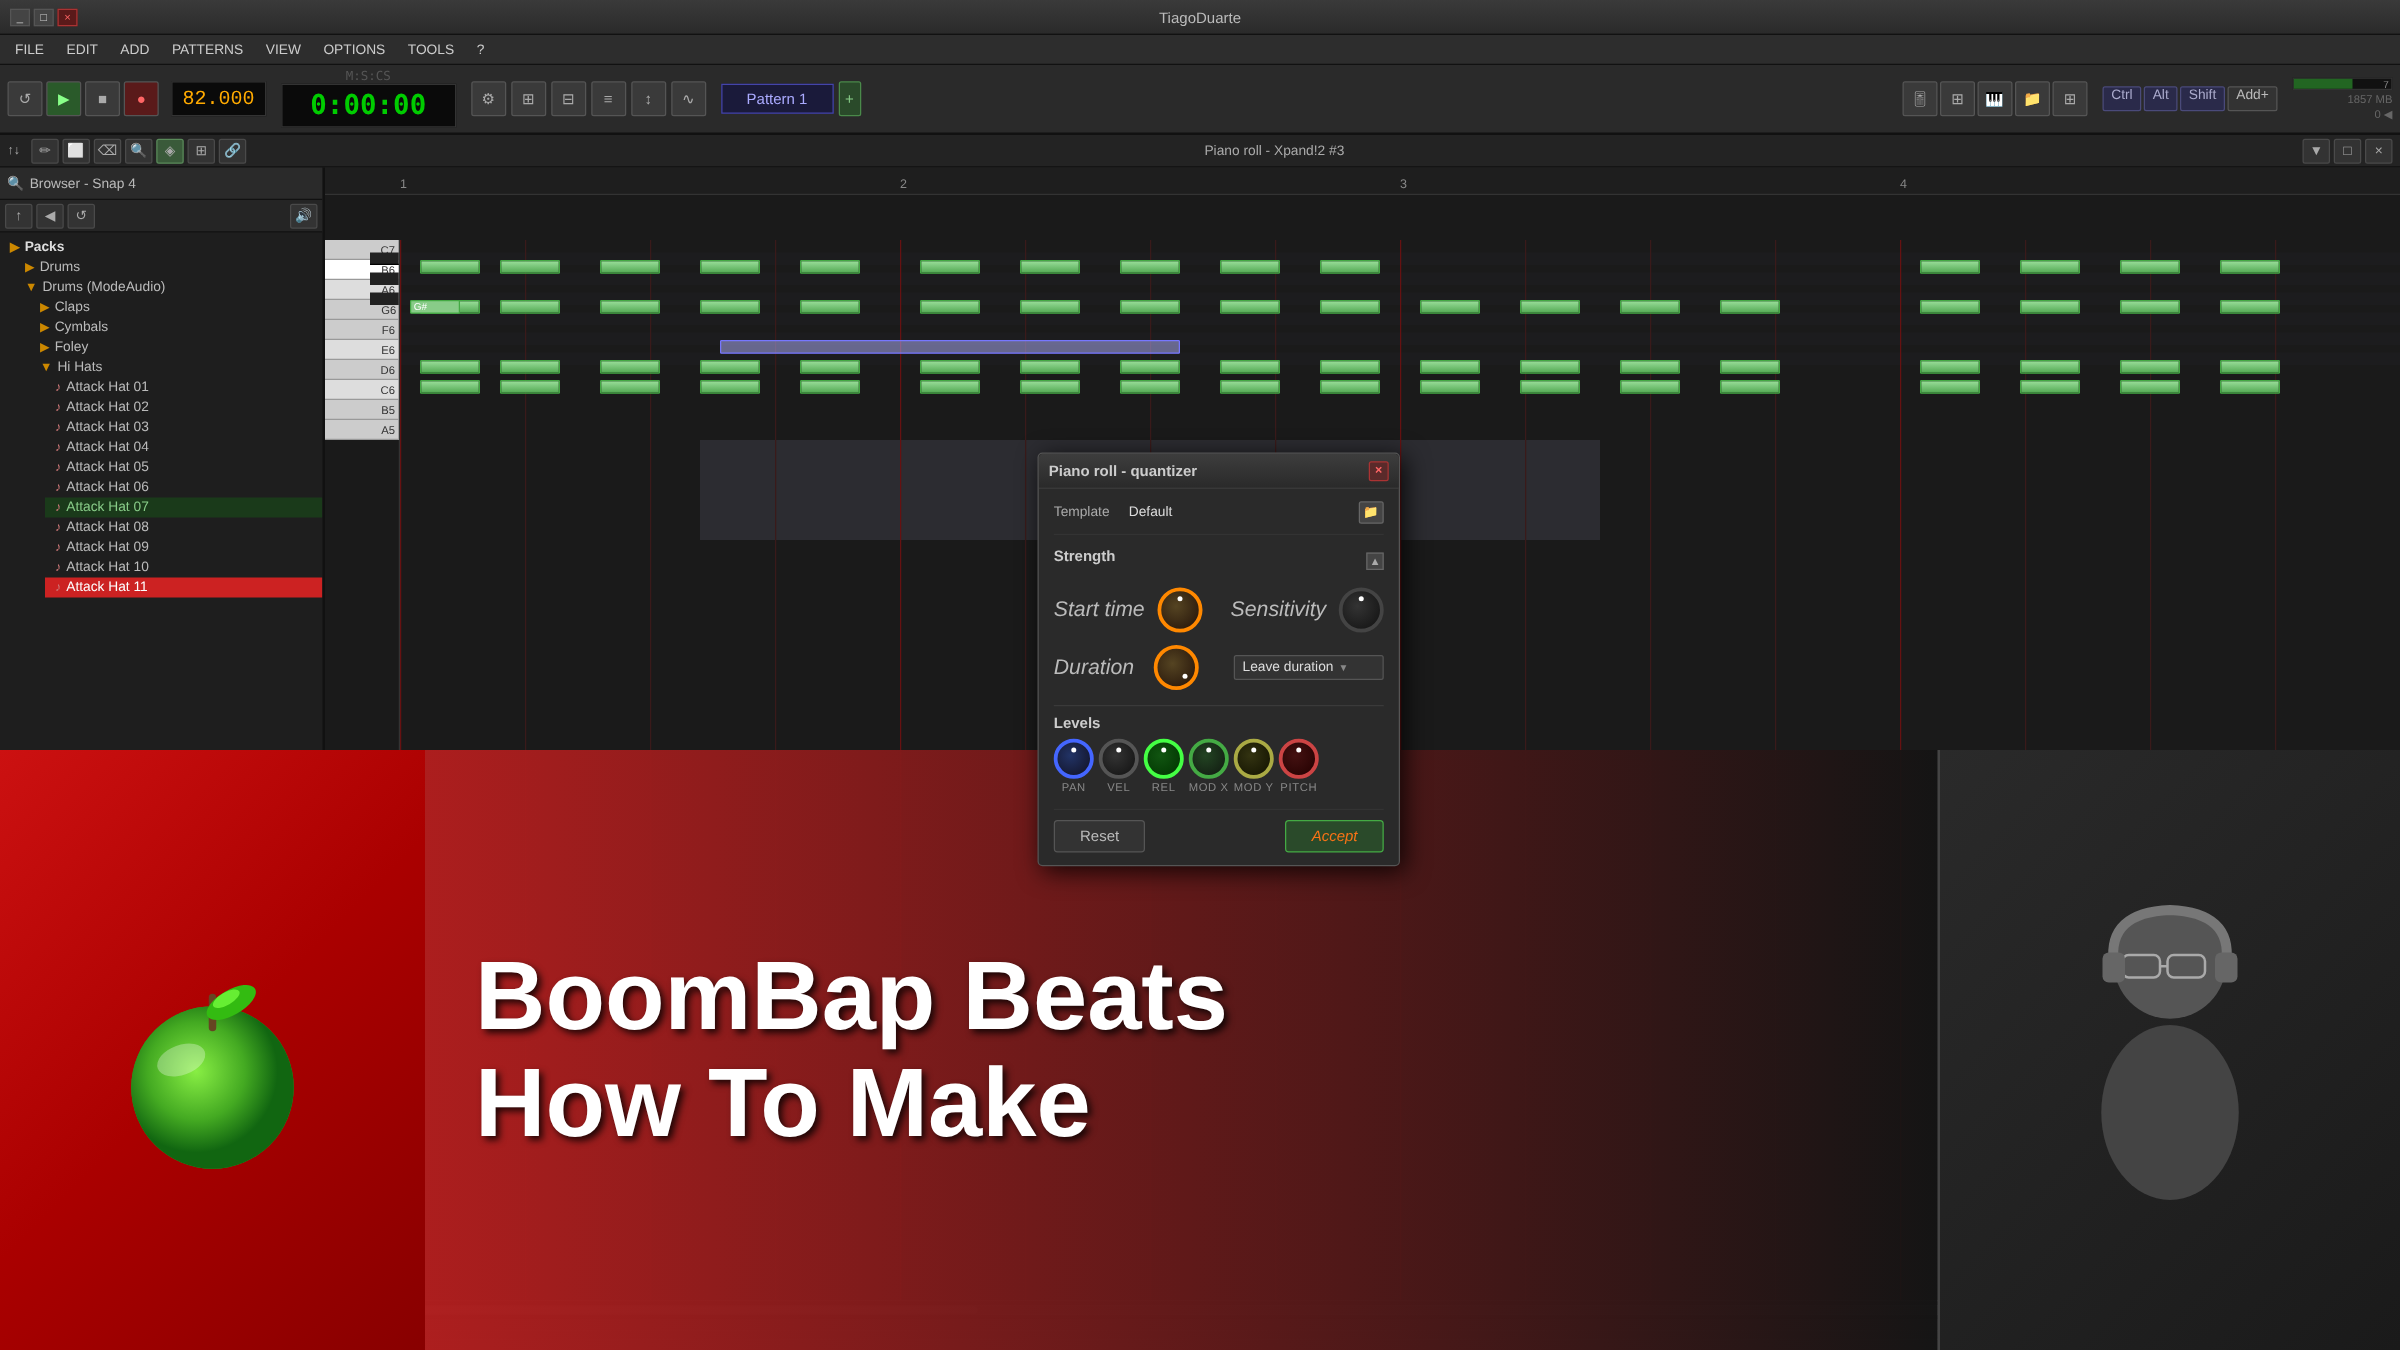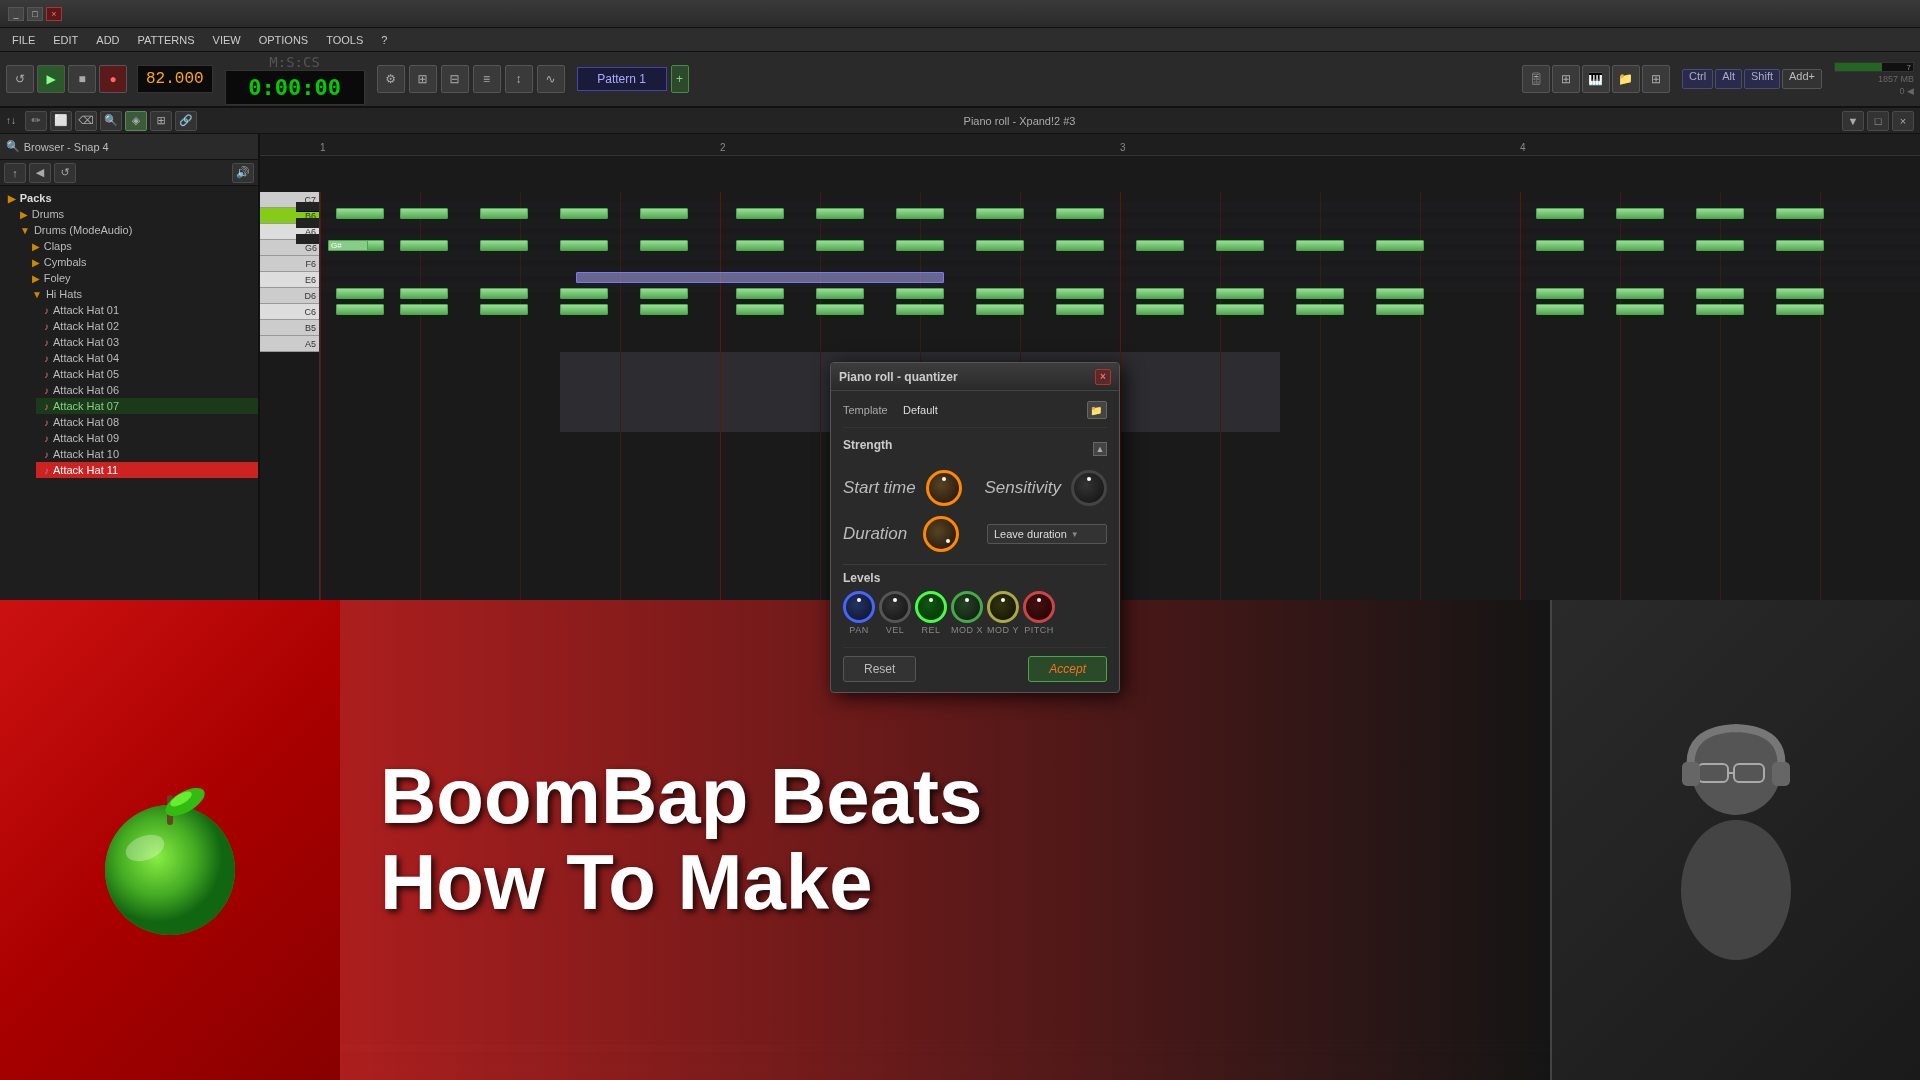--- a/index.html
+++ b/index.html
@@ -508,20 +508,21 @@
   </style>
 </head>
 <body>
 
 <div id="title-bar">
   <div style="display:flex;gap:3px;align-items:center;">
     <div class="win-btn">_</div>
     <div class="win-btn">□</div>
     <div class="win-btn" style="background:#5a1a1a;border-color:#aa3333;color:#ff6666;">×</div>
   </div>
+  <div class="title-text">TiagoDuarte</div>
   <div style="width:54px;"></div>
 </div>
 
 <div id="menu-bar">
   <div class="menu-item">FILE</div>
   <div class="menu-item">EDIT</div>
   <div class="menu-item">ADD</div>
   <div class="menu-item">PATTERNS</div>
   <div class="menu-item">VIEW</div>
   <div class="menu-item">OPTIONS</div>
@@ -534,21 +535,21 @@
   <div style="display:flex;gap:3px;align-items:center;margin-right:6px;">
     <div class="toolbar-btn">↺</div>
     <div class="toolbar-btn active" style="background:#2a5a2a;color:#88ff88;">▶</div>
     <div class="toolbar-btn">■</div>
     <div class="toolbar-btn" style="background:#5a1a1a;color:#ff6666;">●</div>
   </div>
 
   <div class="bpm-display">82.000</div>
 
   <div style="display:flex;flex-direction:column;align-items:center;margin:0 8px;">
-    <div style="font-size:14px;color:#555;font-family:monospace;">M:S:CS</div>
+    <div style="font-size:10px;color:#555;font-family:monospace;">M:S:CS</div>
     <div class="transport-display">0:00:00</div>
   </div>
 
   <div class="toolbar-btn">⚙</div>
   <div class="toolbar-btn">⊞</div>
   <div class="toolbar-btn">⊟</div>
   <div class="toolbar-btn">≡</div>
   <div class="toolbar-btn">↕</div>
   <div class="toolbar-btn">∿</div>
 
@@ -704,21 +705,21 @@
       </div>
     </div>
 
     <div id="piano-roll-content">
 
       <div id="piano-keys">
         <div style="position:relative;width:100%;height:100%;">
 
           <div style="position:absolute;top:0;left:0;right:0;height:16px;background:#ccc;border-bottom:1px solid #999;font-size:9px;color:#333;display:flex;align-items:center;justify-content:flex-end;padding-right:3px;">C7</div>
           <div style="position:absolute;top:10px;left:36px;right:0;height:10px;background:#222;z-index:2;border-bottom:1px solid #000;"></div>
-          <div style="position:absolute;top:16px;left:0;right:0;height:16px;background:#84cc16;border-bottom:1px solid #999;font-size:9px;color:#333;display:flex;align-items:center;justify-content:flex-end;padding-right:3px;">B6</div>
+          <div style="position:absolute;top:16px;left:0;right:0;height:16px;background:#ffffff;border-bottom:1px solid #999;font-size:9px;color:#333;display:flex;align-items:center;justify-content:flex-end;padding-right:3px;">B6</div>
           <div style="position:absolute;top:26px;left:36px;right:0;height:10px;background:#222;z-index:2;"></div>
           <div style="position:absolute;top:32px;left:0;right:0;height:16px;background:#ddd;border-bottom:1px solid #999;font-size:9px;color:#333;display:flex;align-items:center;justify-content:flex-end;padding-right:3px;">A6</div>
           <div style="position:absolute;top:42px;left:36px;right:0;height:10px;background:#222;z-index:2;"></div>
           <div style="position:absolute;top:48px;left:0;right:0;height:16px;background:#ccc;border-bottom:1px solid #999;font-size:9px;color:#333;display:flex;align-items:center;justify-content:flex-end;padding-right:2px;">G6</div>
           <div style="position:absolute;top:64px;left:0;right:0;height:16px;background:#ccc;border-bottom:1px solid #999;font-size:9px;color:#333;display:flex;align-items:center;justify-content:flex-end;padding-right:3px;">F6</div>
           <div style="position:absolute;top:80px;left:0;right:0;height:16px;background:#ddd;border-bottom:1px solid #999;font-size:9px;color:#333;display:flex;align-items:center;justify-content:flex-end;padding-right:3px;">E6</div>
           <div style="position:absolute;top:96px;left:0;right:0;height:16px;background:#ccc;border-bottom:1px solid #999;font-size:9px;color:#333;display:flex;align-items:center;justify-content:flex-end;padding-right:3px;">D6</div>
           <div style="position:absolute;top:112px;left:0;right:0;height:16px;background:#ddd;border-bottom:1px solid #999;font-size:9px;color:#333;display:flex;align-items:center;justify-content:flex-end;padding-right:3px;">C6</div>
           <div style="position:absolute;top:128px;left:0;right:0;height:16px;background:#ccc;border-bottom:1px solid #999;font-size:9px;color:#333;display:flex;align-items:center;justify-content:flex-end;padding-right:3px;">B5</div>
           <div style="position:absolute;top:144px;left:0;right:0;height:16px;background:#ccc;border-bottom:1px solid #999;font-size:9px;color:#333;display:flex;align-items:center;justify-content:flex-end;padding-right:3px;">A5</div>

